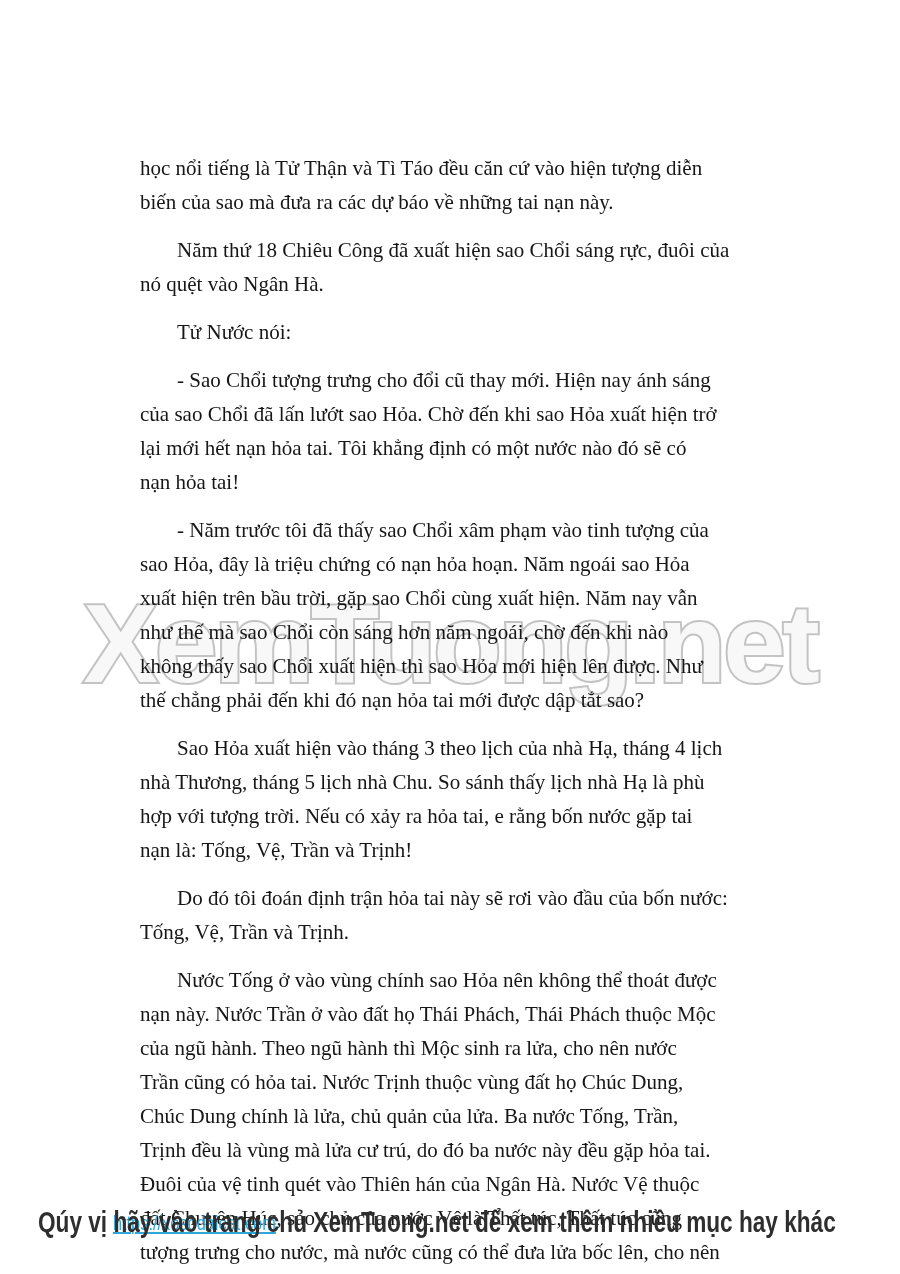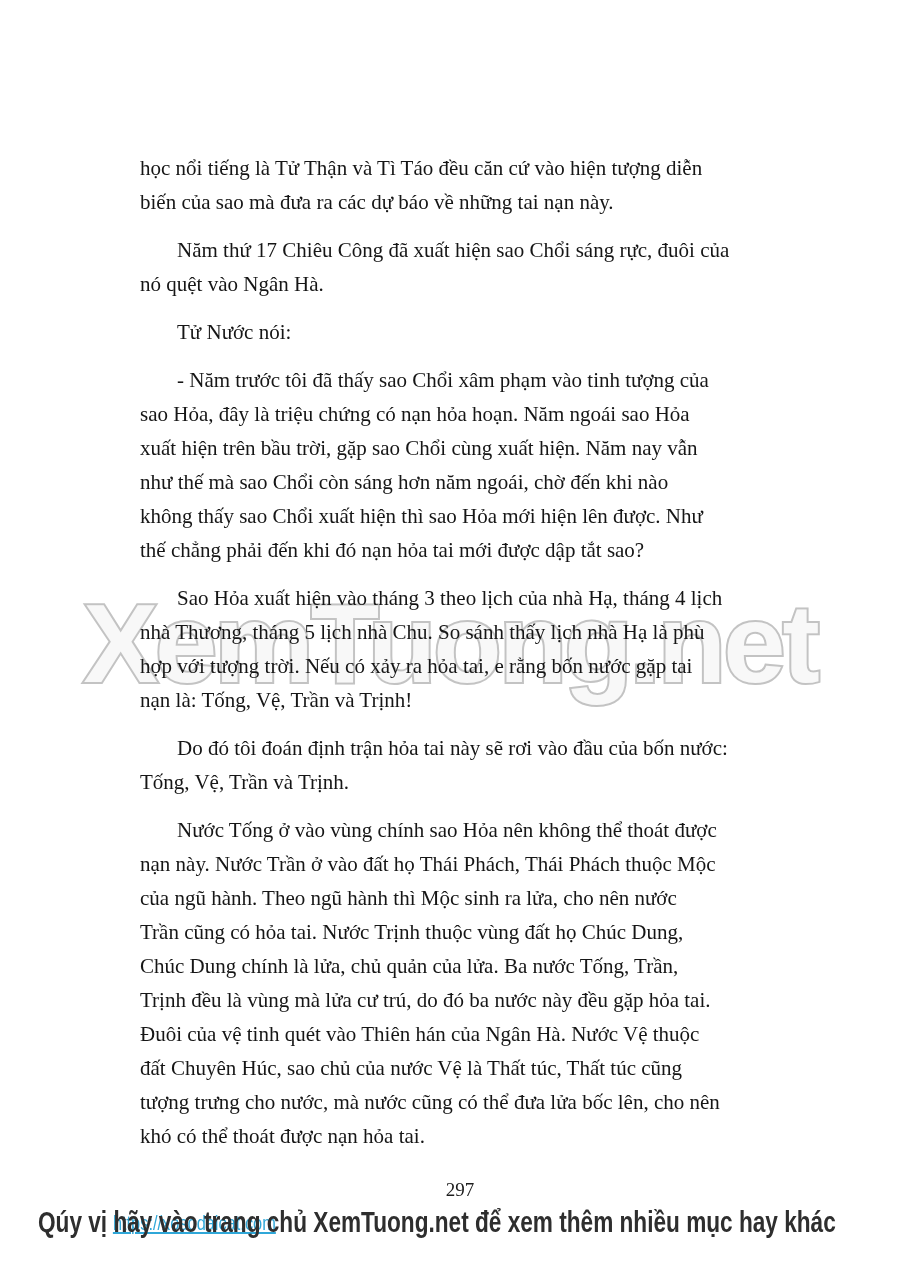--- a/index.html
+++ b/index.html
@@ -95,23 +95,27 @@
 
 <div class="page">
 
   <svg class="watermark-svg" viewBox="0 0 900 180">
     <text x="450" y="132" text-anchor="middle">XemTuong.net</text>
   </svg>
 
   <div class="body-text">
     <div class="para">học nổi tiếng là Tử Thận và Tì Táo đều căn cứ vào hiện tượng diễn
 biến của sao mà đưa ra các dự báo về những tai nạn này.</div>
-    <div class="para indent">Năm thứ 17 Chiêu Công đã xuất hiện sao Chổi sáng rực, đuôi của
+    <div class="para indent">Năm thứ 18 Chiêu Công đã xuất hiện sao Chổi sáng rực, đuôi của
 nó quệt vào Ngân Hà.</div>
     <div class="para indent">Tử Nước nói:</div>
+    <div class="para indent">- Sao Chổi tượng trưng cho đổi cũ thay mới. Hiện nay ánh sáng
+của sao Chổi đã lấn lướt sao Hỏa. Chờ đến khi sao Hỏa xuất hiện trở
+lại mới hết nạn hỏa tai. Tôi khẳng định có một nước nào đó sẽ có
+nạn hỏa tai!</div>
     <div class="para indent">- Năm trước tôi đã thấy sao Chổi xâm phạm vào tinh tượng của
 sao Hỏa, đây là triệu chứng có nạn hỏa hoạn. Năm ngoái sao Hỏa
 xuất hiện trên bầu trời, gặp sao Chổi cùng xuất hiện. Năm nay vẫn
 như thế mà sao Chổi còn sáng hơn năm ngoái, chờ đến khi nào
 không thấy sao Chổi xuất hiện thì sao Hỏa mới hiện lên được. Như
 thế chẳng phải đến khi đó nạn hỏa tai mới được dập tắt sao?</div>
     <div class="para indent">Sao Hỏa xuất hiện vào tháng 3 theo lịch của nhà Hạ, tháng 4 lịch
 nhà Thương, tháng 5 lịch nhà Chu. So sánh thấy lịch nhà Hạ là phù
 hợp với tượng trời. Nếu có xảy ra hỏa tai, e rằng bốn nước gặp tai
 nạn là: Tống, Vệ, Trần và Trịnh!</div>

